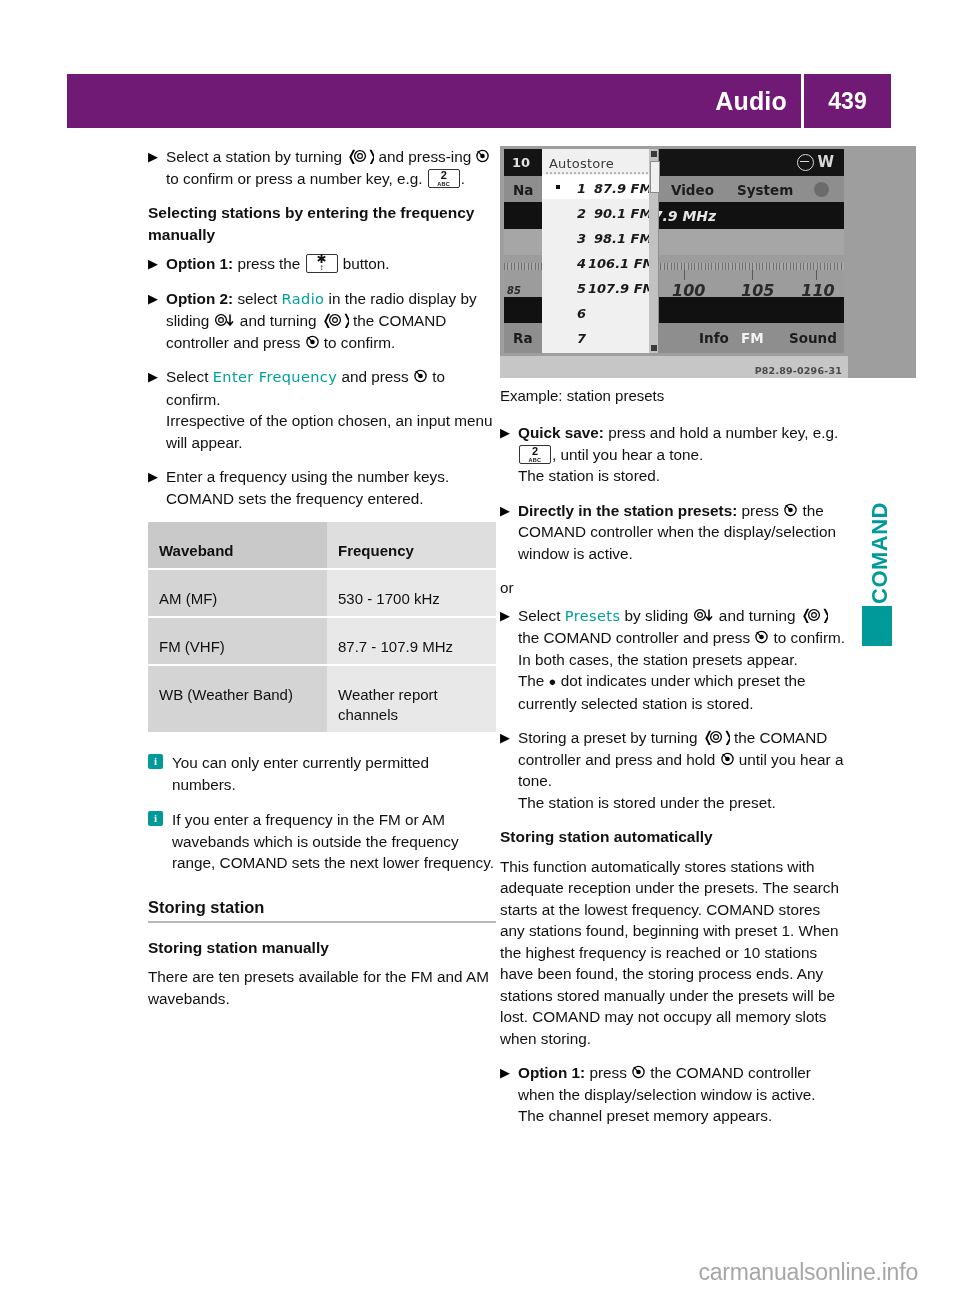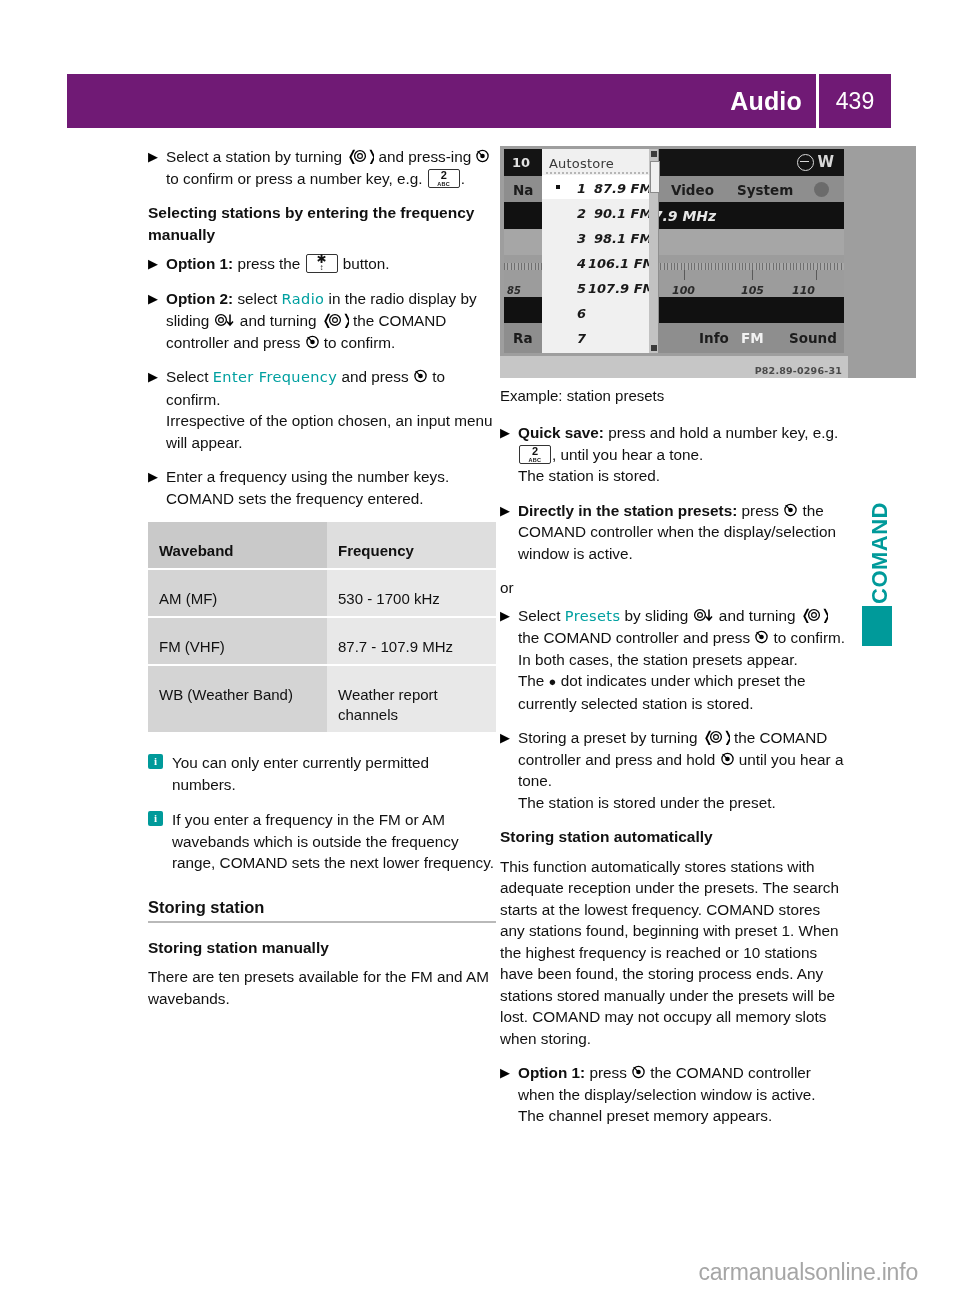--- a/index.html
+++ b/index.html
@@ -37,22 +37,22 @@
     padding-right: 14px;
   }
   .header-sep {
     width: 3px;
     height: 54px;
     background: #ffffff;
   }
   .header-page {
     color: #ffffff;
     font-size: 23px;
-    font-weight: normal;
-    width: 72px;
+    font-weight: bold;
+    width: 87px;
     text-align: center;
   }
 
   
   .col {
     position: absolute;
     width: 348px;
     font-size: 15.3px;
     line-height: 21.5px;
     color: #111;
@@ -294,22 +294,22 @@
   }
   .s-ticks {
     position: absolute; left: 0; top: 8px; width: 340px; height: 7px;
     background: repeating-linear-gradient(to right,
       #6e6e6e 0px, #6e6e6e 1px, #a8a8a8 1px, #a8a8a8 3.4px);
   }
   .s-scale .majtick {
     position: absolute; top: 15px; width: 1.4px; height: 10px; background: #5a5a5a;
   }
   .s-scale .lbl {
-    position: absolute; top: 25px; color: #2a2a2a; font-size: 11px;
-    font-style: italic; font-weight: bold; font-family: "DejaVu Sans", sans-serif;
+    position: absolute; top: 25px; color: #2a2a2a; font-size: 16px;
+    font-style: italic; font-weight: bold; font-family: "DejaVu Sans", sans-serif; text-align: center;
   }
   
   .s-blk2 {
     position: absolute; left: 0; top: 148px; width: 340px; height: 26px;
     background: #111;
   }
   
   .s-bot {
     position: absolute; left: 0; top: 174px; width: 340px; height: 30px;
     background: #8e8e8e;

